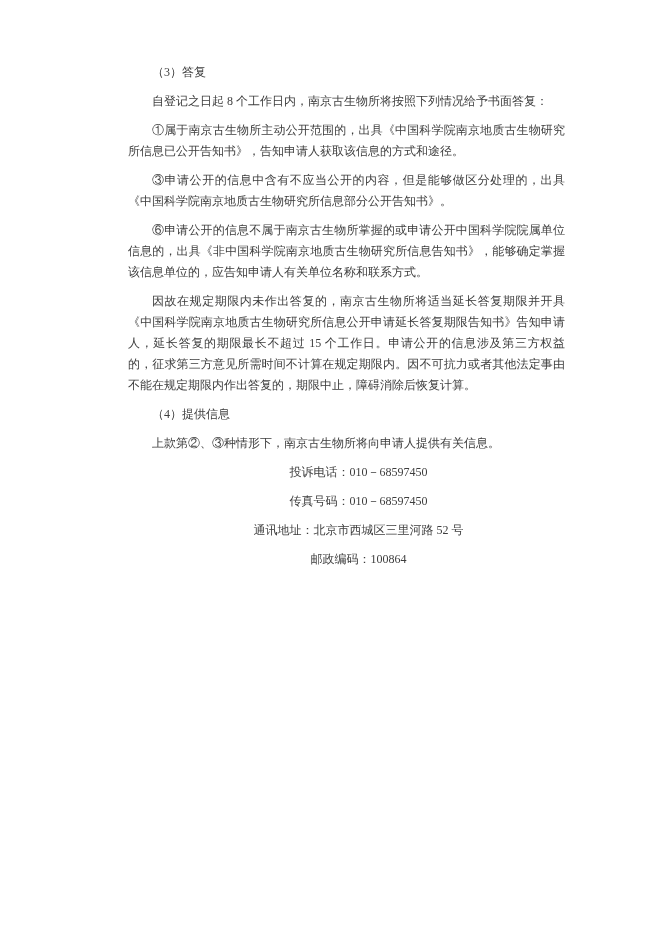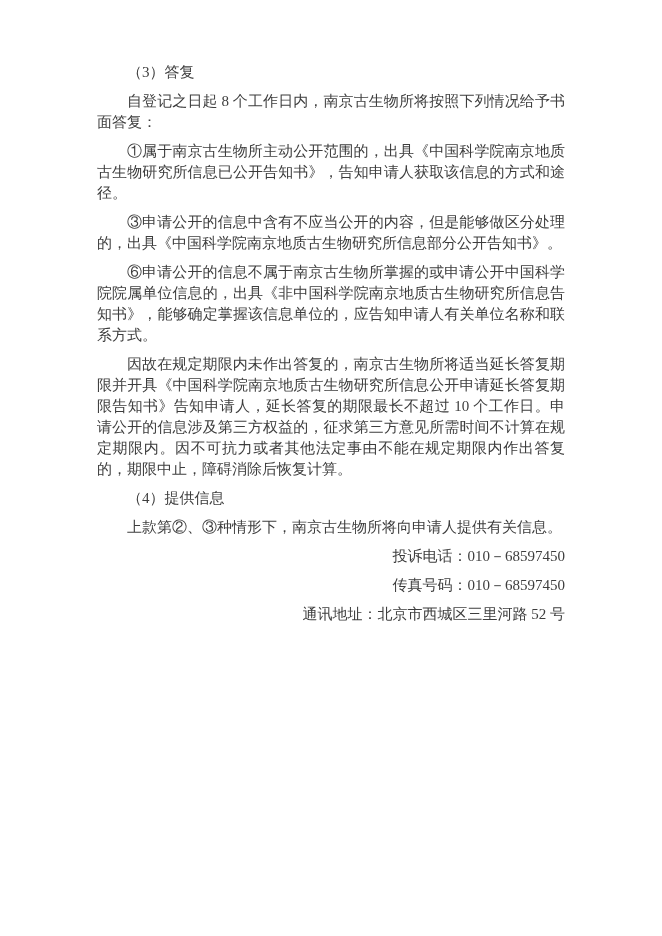--- a/index.html
+++ b/index.html
@@ -11,47 +11,49 @@
     position: relative;
     width: 662px;
     height: 936px;
     box-sizing: border-box;
     background: #ffffff;
     padding: 62px 97px 0 97px;
     overflow: hidden;
   }
   .doc {
     font-family: "Liberation Serif", "DejaVu Serif", serif;
-    font-size: 15px;
+    font-size: 12px;
     line-height: 21px;
     color: #3d3d3d;
+    margin-left: 31px;
   }
   .doc p {
     margin: 0 0 8px 0;
     text-indent: 2em;
     text-align: justify;
   }
   .doc p.heading {
     font-weight: bold;
     margin-top: 13px;
   }
   .doc p.contact {
-    text-align: right;
+    text-align: center;
   }
 </style>
 </head>
 <body>
 
 <div class="page">
   <div class="doc">
     <p>（3）答复</p>
     <p>自登记之日起 8 个工作日内，南京古生物所将按照下列情况给予书面答复：</p>
     <p>①属于南京古生物所主动公开范围的，出具《中国科学院南京地质古生物研究所信息已公开告知书》，告知申请人获取该信息的方式和途径。</p>
     <p>③申请公开的信息中含有不应当公开的内容，但是能够做区分处理的，出具《中国科学院南京地质古生物研究所信息部分公开告知书》。</p>
     <p>⑥申请公开的信息不属于南京古生物所掌握的或申请公开中国科学院院属单位信息的，出具《非中国科学院南京地质古生物研究所信息告知书》，能够确定掌握该信息单位的，应告知申请人有关单位名称和联系方式。</p>
-    <p>因故在规定期限内未作出答复的，南京古生物所将适当延长答复期限并开具《中国科学院南京地质古生物研究所信息公开申请延长答复期限告知书》告知申请人，延长答复的期限最长不超过 10 个工作日。申请公开的信息涉及第三方权益的，征求第三方意见所需时间不计算在规定期限内。因不可抗力或者其他法定事由不能在规定期限内作出答复的，期限中止，障碍消除后恢复计算。</p>
+    <p>因故在规定期限内未作出答复的，南京古生物所将适当延长答复期限并开具《中国科学院南京地质古生物研究所信息公开申请延长答复期限告知书》告知申请人，延长答复的期限最长不超过 15 个工作日。申请公开的信息涉及第三方权益的，征求第三方意见所需时间不计算在规定期限内。因不可抗力或者其他法定事由不能在规定期限内作出答复的，期限中止，障碍消除后恢复计算。</p>
     <p>（4）提供信息</p>
     <p>上款第②、③种情形下，南京古生物所将向申请人提供有关信息。</p>
     <p class="contact">投诉电话：010－68597450</p>
     <p class="contact">传真号码：010－68597450</p>
     <p class="contact">通讯地址：北京市西城区三里河路 52 号</p>
+    <p class="contact">邮政编码：100864</p>
   </div>
 </div>
 
 </body></html>

